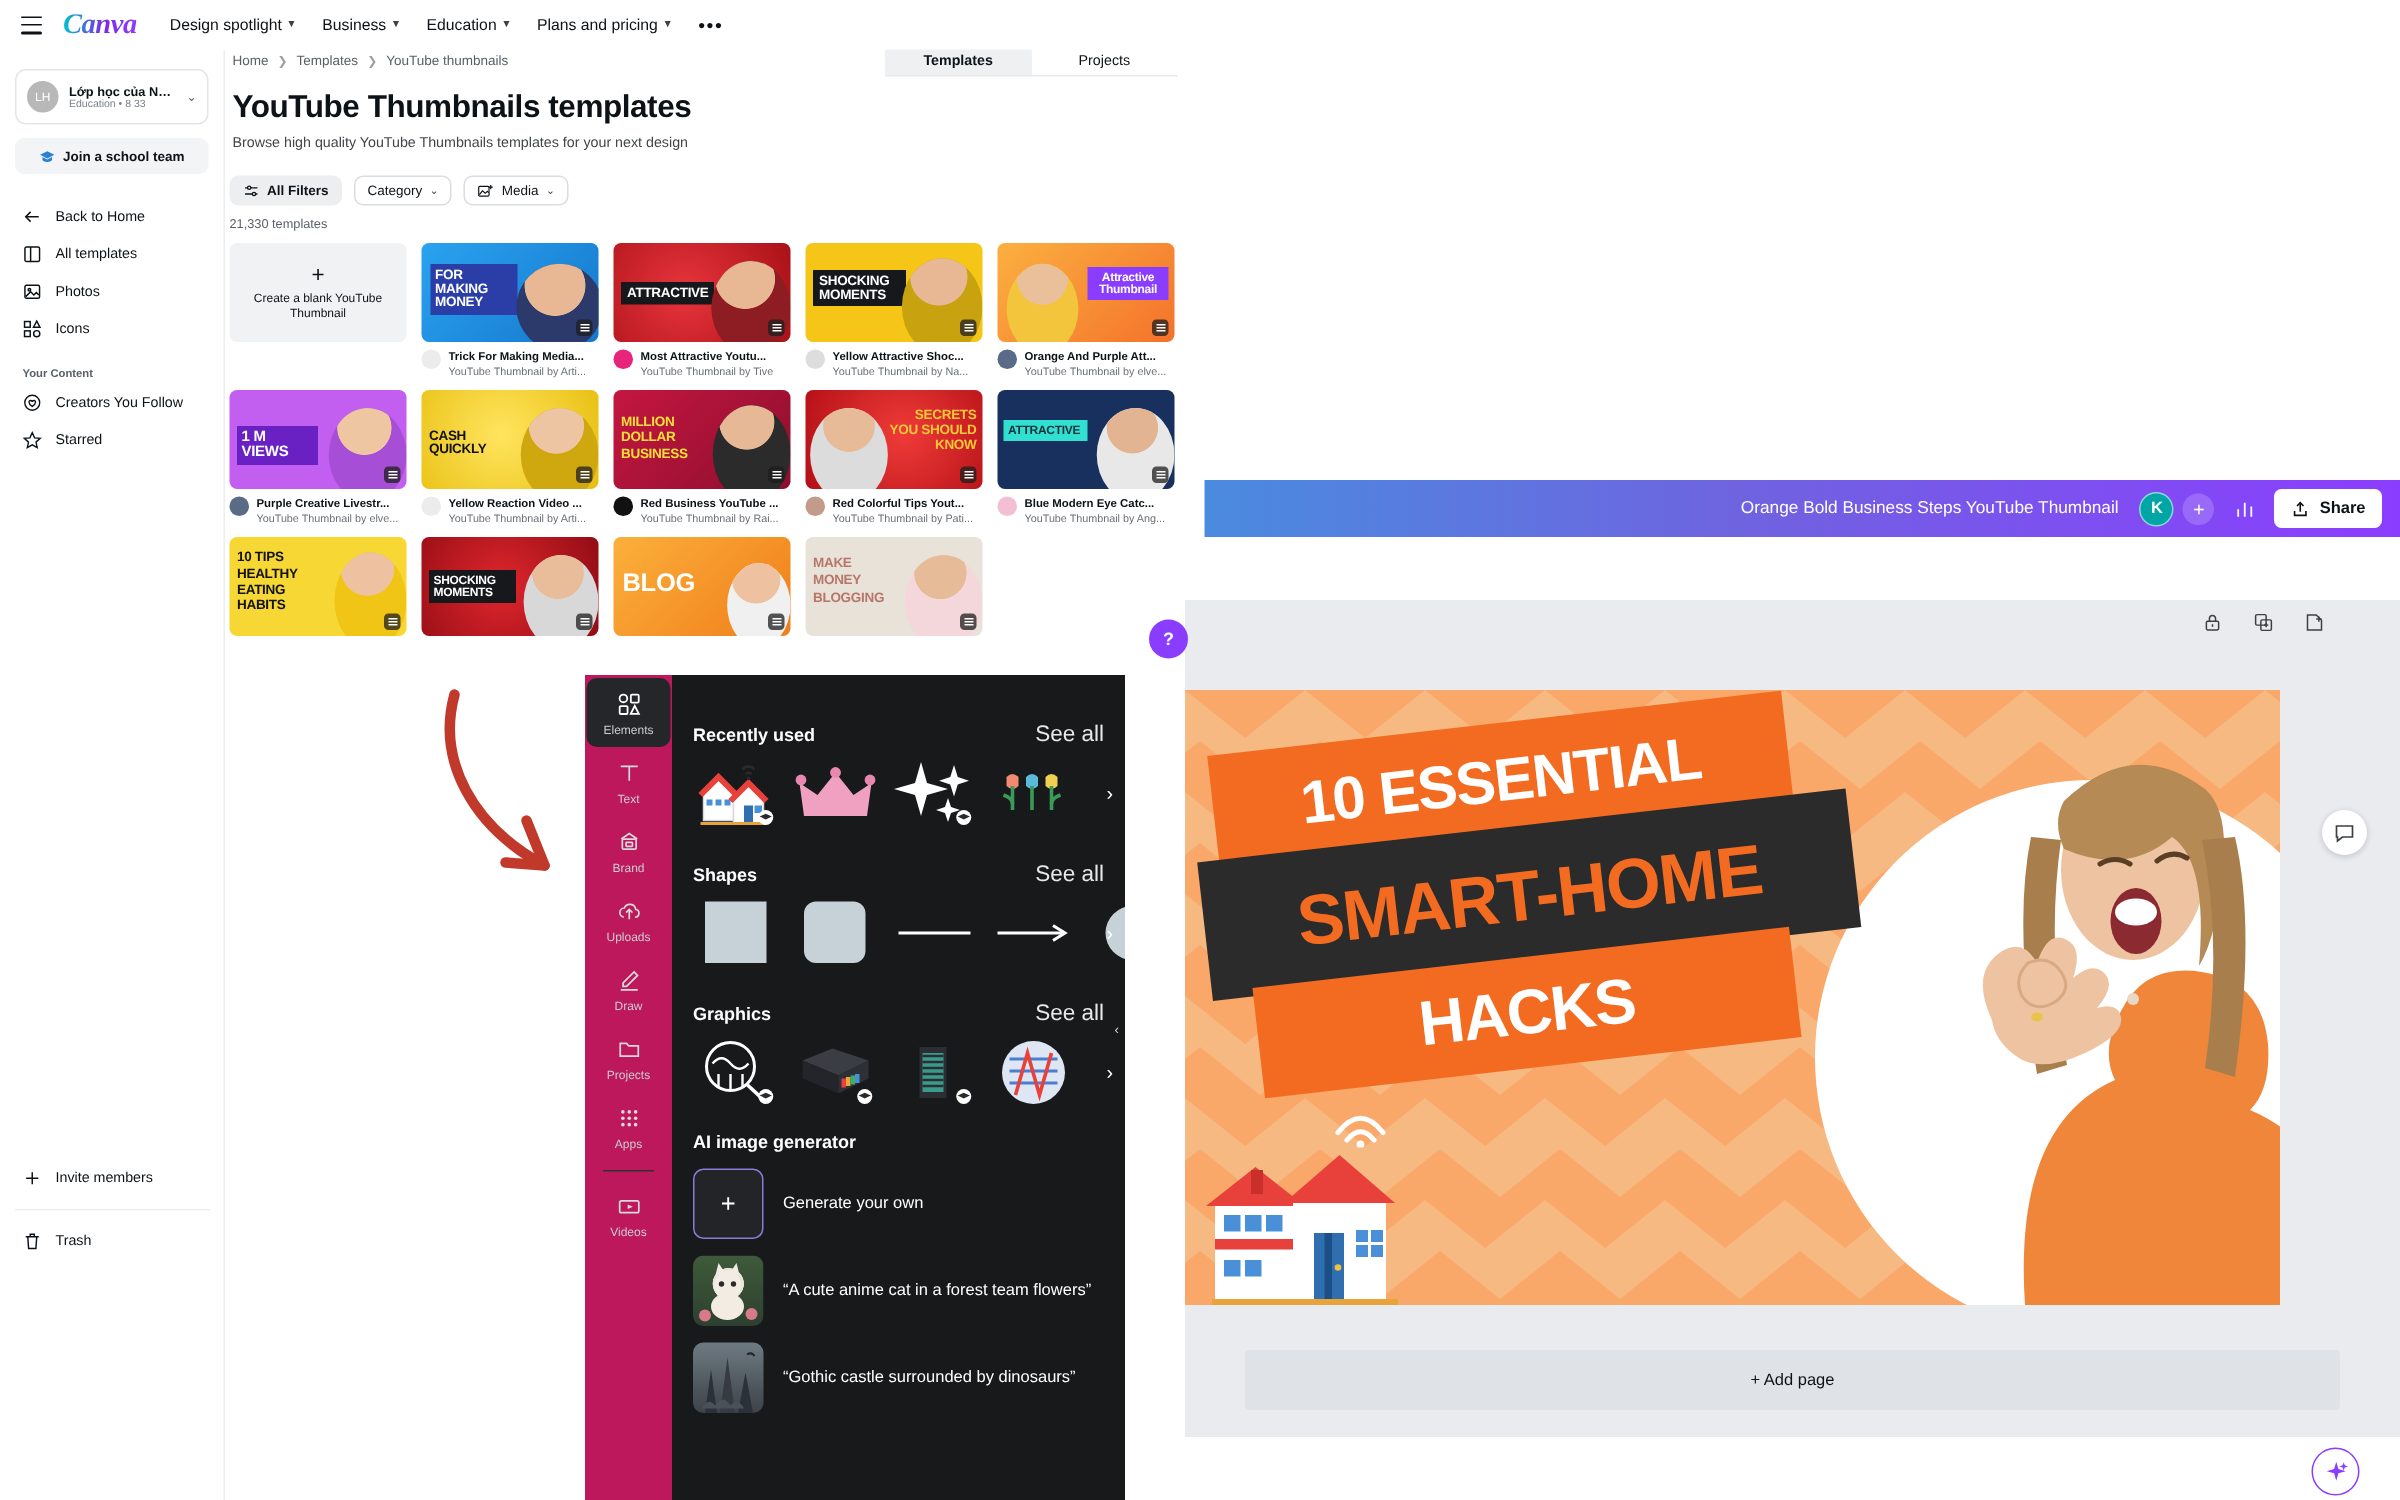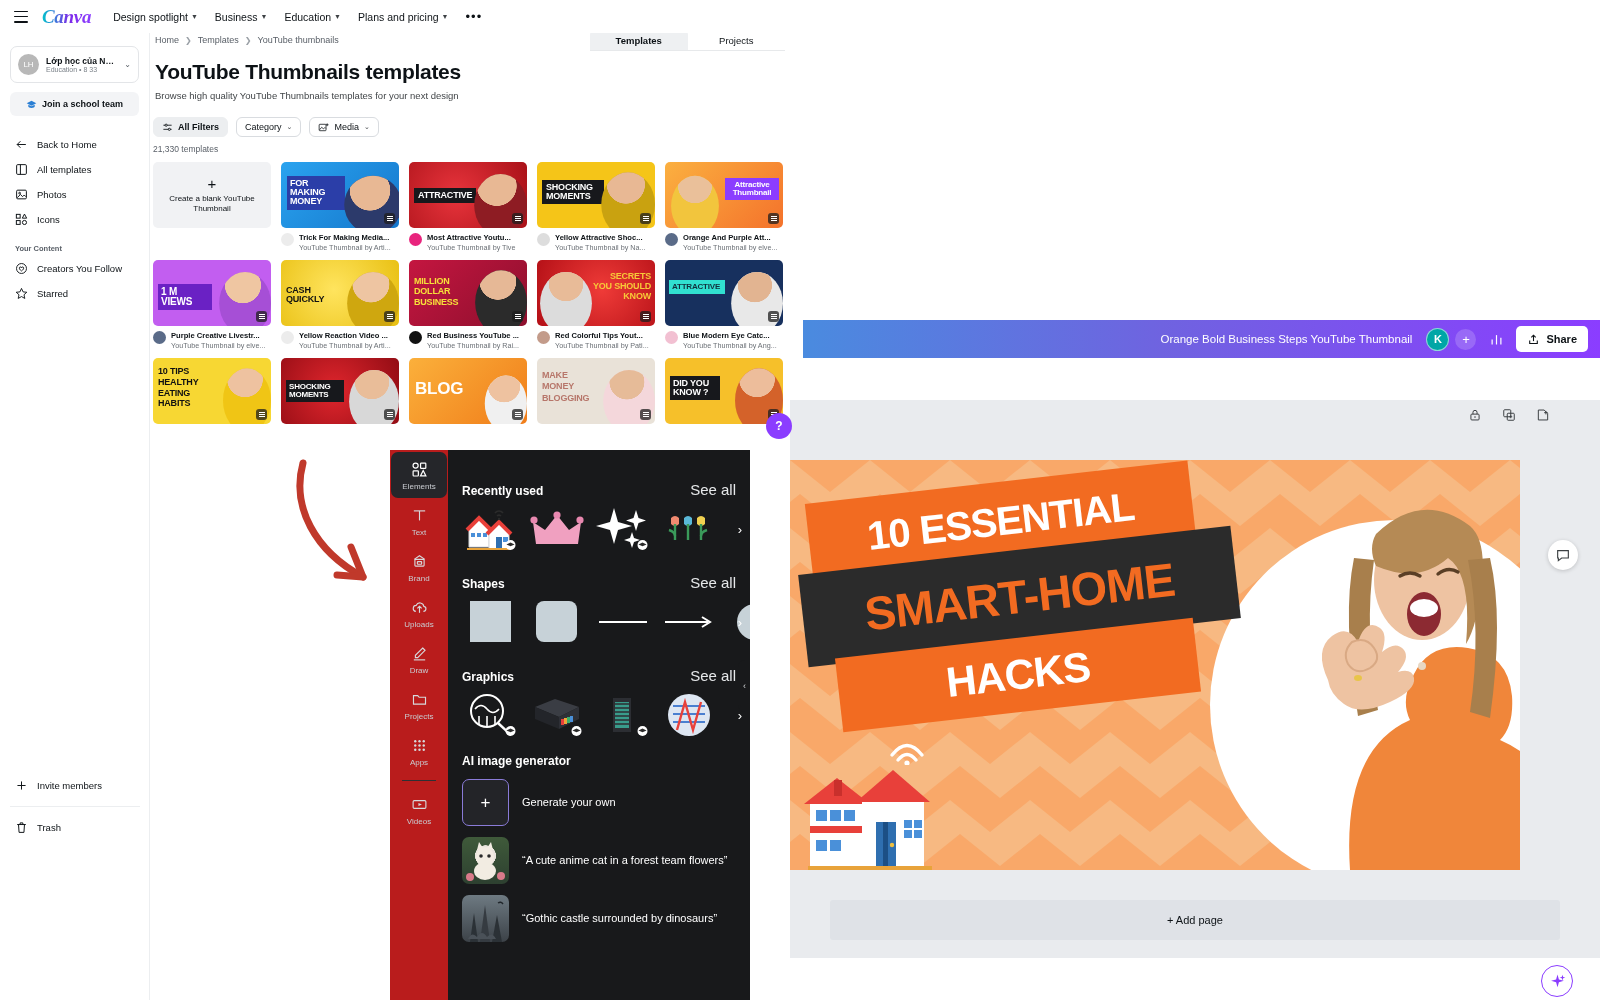--- a/index.html
+++ b/index.html
@@ -162,21 +162,21 @@
 
   
   .arrow-anno { position: absolute; left: 285px; top: 455px; width: 110px; height: 145px; z-index: 9; pointer-events: none; }
 
   
   .elements-panel {
     position: absolute; left: 390px; top: 450px; width: 360px; height: 550px;
     background: #18191b; z-index: 10; display: flex; overflow: hidden;
   }
   .el-rail {
-    width: 58px; background: #b91c1c; flex: none; padding-top: 2px;
+    width: 58px; background: #be185d; flex: none; padding-top: 2px;
     display: flex; flex-direction: column; align-items: center;
   }
   .rail-item {
     width: 56px; padding: 9px 0 7px 0; display: flex; flex-direction: column; align-items: center;
     gap: 4px; cursor: pointer; color: #d7d9dc;
   }
   .rail-item .rl { font-size: 8px; color: #c9ccd1; }
   .rail-item.active { background: #25262a; border-radius: 7px; }
   .rail-divider { width: 34px; height: 1px; background: #2e3034; margin: 6px 0; }
   .el-body { flex: 1; padding: 9px 14px 0 14px; overflow: hidden; position: relative; }
@@ -680,29 +680,20 @@
             <div style="position:absolute;right:0;bottom:0;width:44px;height:54px;background:radial-gradient(circle at 48% 30%,#eec2a0 36%,transparent 37%),#f0f0f0;clip-path:ellipse(48% 52% at 52% 62%);"></div>
             <div class="badge">
                 <i></i>
               </div>
           </div>
         </div>
         <div class="card">
           <div class="thumb" style="background:#e9e2d8">
             <div class="ttl" style="left:5px;top:12px;width:52px;font-size:9px;color:#b7766a;line-height:1.25;">MAKE MONEY BLOGGING</div>
             <div style="position:absolute;right:0;bottom:0;width:54px;height:60px;background:radial-gradient(circle at 48% 30%,#e6bb98 34%,transparent 35%),#f4d7db;clip-path:ellipse(48% 52% at 52% 62%);"></div>
-            <div class="badge">
-                <i></i>
-              </div>
-          </div>
-        </div>
-        <div class="card">
-          <div class="thumb" style="background:#f6c02a">
-            <div class="ttl" style="left:5px;top:18px;width:50px;font-size:9px;color:#fff;background:#17181c;padding:3px;">DID YOU KNOW ?</div>
-            <div style="position:absolute;right:0;bottom:0;width:50px;height:62px;background:radial-gradient(circle at 48% 28%,#edbd9b 34%,transparent 35%),#d4622a;clip-path:ellipse(48% 52% at 52% 62%);"></div>
             <div class="badge">
                 <i></i>
               </div>
           </div>
         </div>
       </div>
     </div>
 
     <div class="help-fab">?</div>
   </div>

